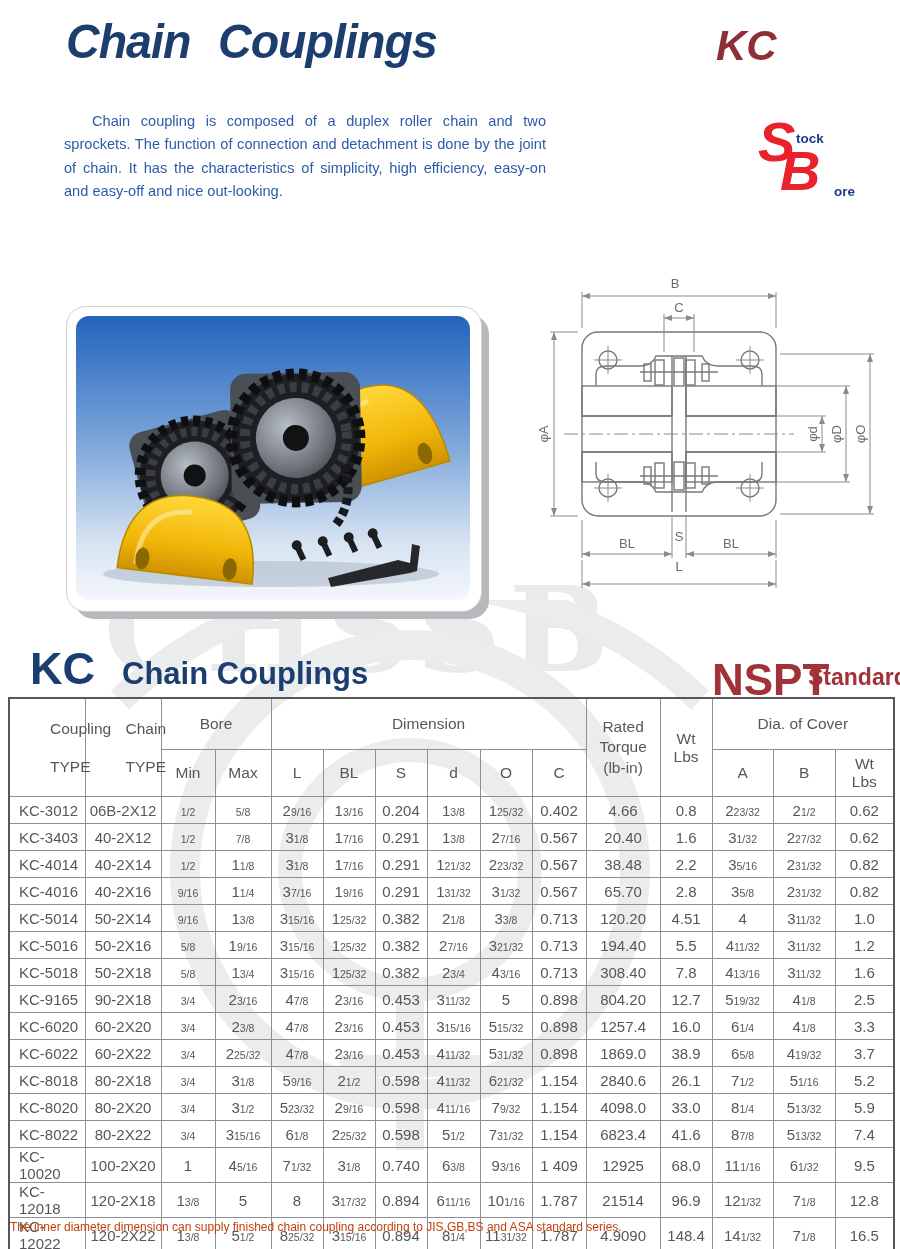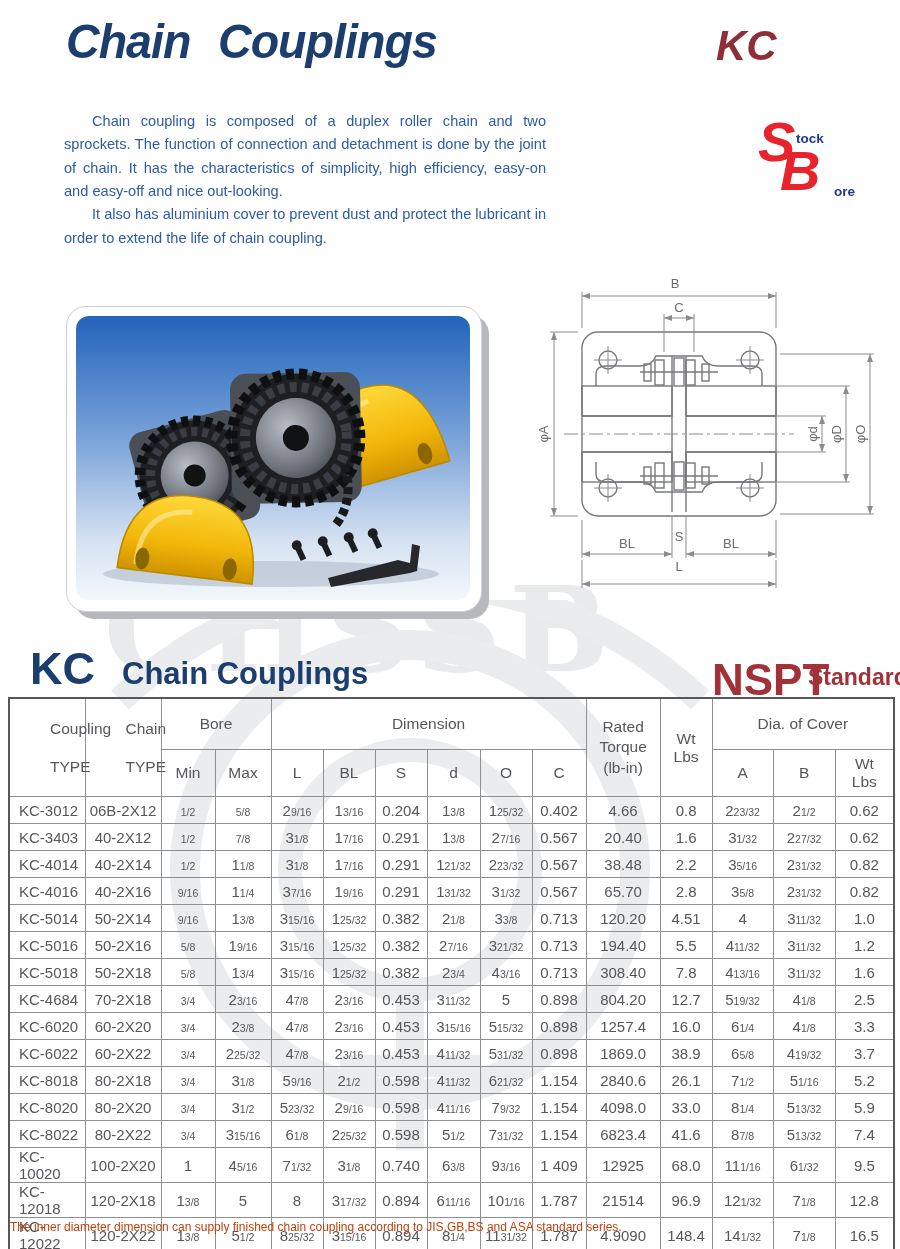--- a/index.html
+++ b/index.html
@@ -92,21 +92,20 @@
   <rect x="356" y="390" width="28" height="160" fill="#ebecee"></rect>
   <rect x="300" y="455" width="140" height="22" fill="#ebecee"></rect>
   <path d="M 80 100 A 420 420 0 0 1 660 100" fill="none" stroke="#ebecee" stroke-width="26"></path>
 </svg>
 
 <div class="page-title">Chain  Couplings</div>
 <div class="kc-top">KC</div>
 
 <div class="intro">
   <p>Chain coupling is composed of a duplex roller chain and two sprockets. The function of connection and detachment is done by the joint of chain. It has the characteristics of simplicity, high efficiency, easy-on and easy-off and nice out-looking.</p>
-  <p>It also has aluminium cover to prevent dust and protect the lubricant in order to extend the life of chain coupling.</p>
 </div>
 
 <div class="sb-logo">
   <span class="big sb-s">S</span>
   <span class="small sb-tock">tock</span>
   <span class="big sb-b">B</span>
   <span class="small sb-ore">ore</span>
 </div>
 
 <div class="photo-card">
@@ -496,22 +495,22 @@
         <td>2<span class="fr">3/4</span></td>
         <td>4<span class="fr">3/16</span></td>
         <td>0.713</td>
         <td>308.40</td>
         <td>7.8</td>
         <td>4<span class="fr">13/16</span></td>
         <td>3<span class="fr">11/32</span></td>
         <td>1.6</td>
       </tr>
       <tr>
-        <td>KC-4684</td>
-        <td>70-2X18</td>
+        <td>KC-9165</td>
+        <td>90-2X18</td>
         <td><span class="fr">3/4</span></td>
         <td>2<span class="fr">3/16</span></td>
         <td>4<span class="fr">7/8</span></td>
         <td>2<span class="fr">3/16</span></td>
         <td>0.453</td>
         <td>3<span class="fr">11/32</span></td>
         <td>5</td>
         <td>0.898</td>
         <td>804.20</td>
         <td>12.7</td>

